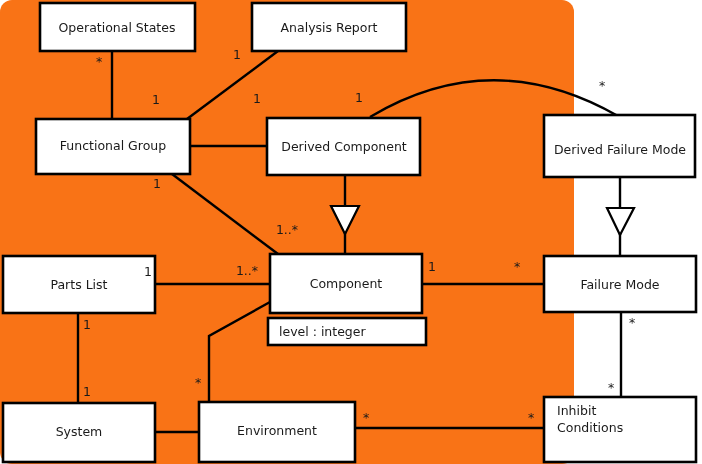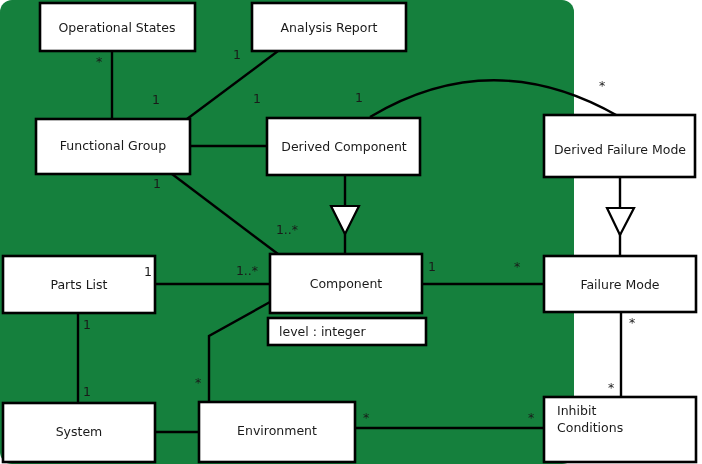--- a/index.html
+++ b/index.html
@@ -10,21 +10,21 @@
   body {
     font-family: "DejaVu Sans", sans-serif;
     width: 702px;
     height: 464px;
     overflow: hidden;
   }
   #diagram-root {
     position: relative;
     width: 574px;
     height: 464px;
-    background: #15803d;
+    background: #f97316;
     border-radius: 12px;
   }
   svg#uml-canvas {
     display: block;
     width: 702px;
     height: 464px;
   }
   .cls-box {
     fill: #ffffff;
     stroke: #000000;

